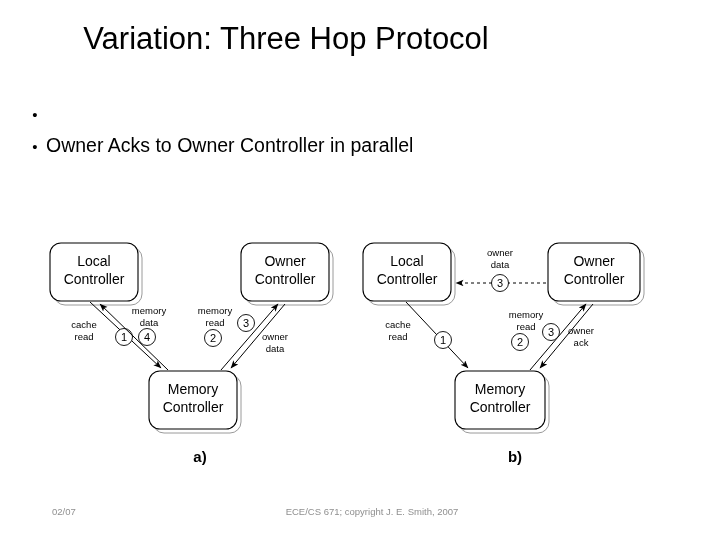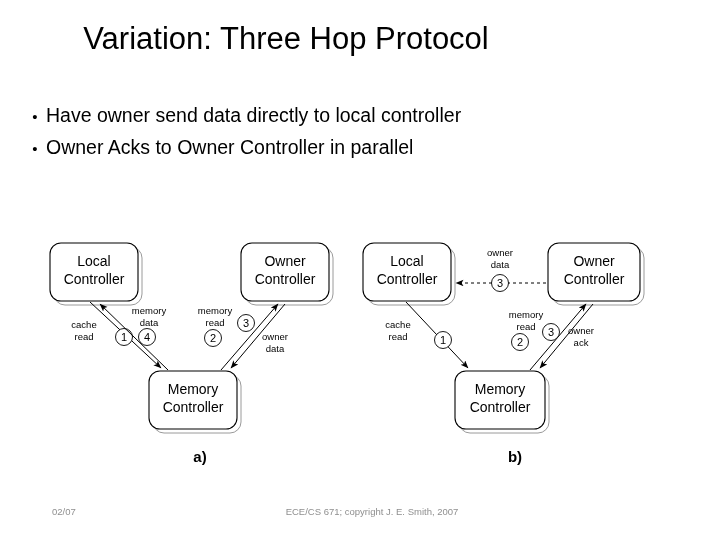--- a/index.html
+++ b/index.html
@@ -147,21 +147,20 @@
 </style>
 </head>
 <body>
 
 <div id="slide-title">Variation: Three Hop Protocol</div>
 
 <div id="bullet-list">
 
   <div class="bullet-row">
     <span class="bullet-marker">•</span>
-    <span class="bullet-text">Have owner send data directly to local controller</span>
   </div>
 
   <div class="bullet-row">
     <span class="bullet-marker">•</span>
     <span class="bullet-text">Owner Acks to Owner Controller in parallel</span>
   </div>
 
 </div>
 
 <div id="diagram-area">

